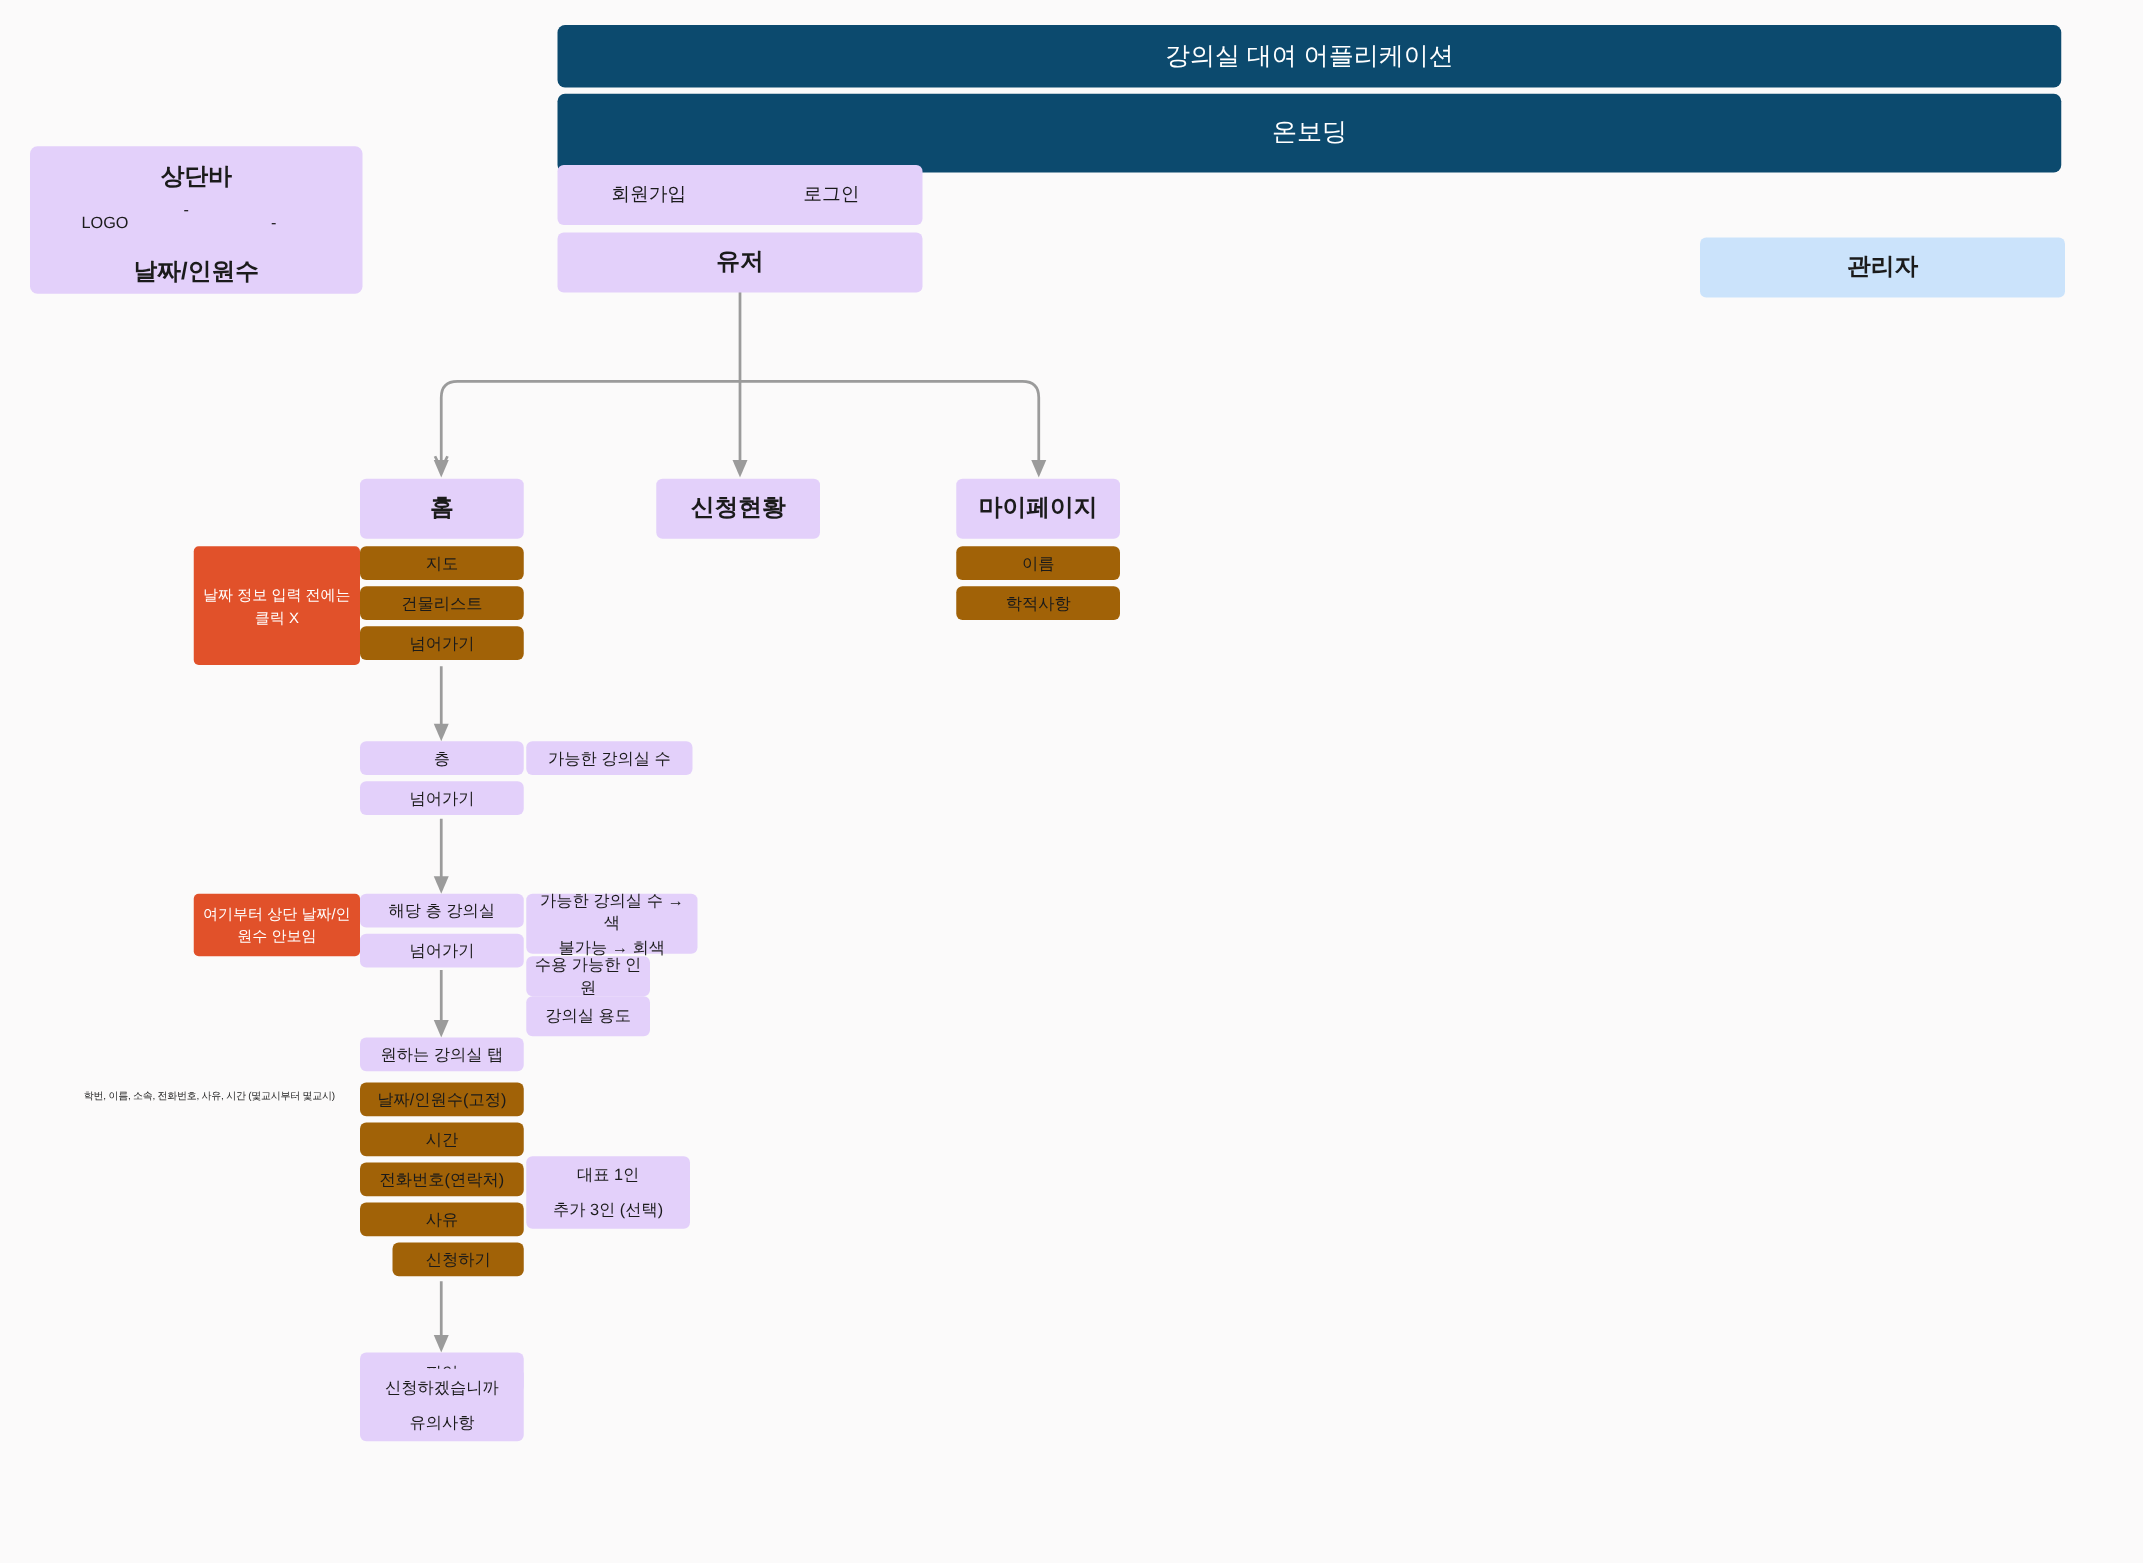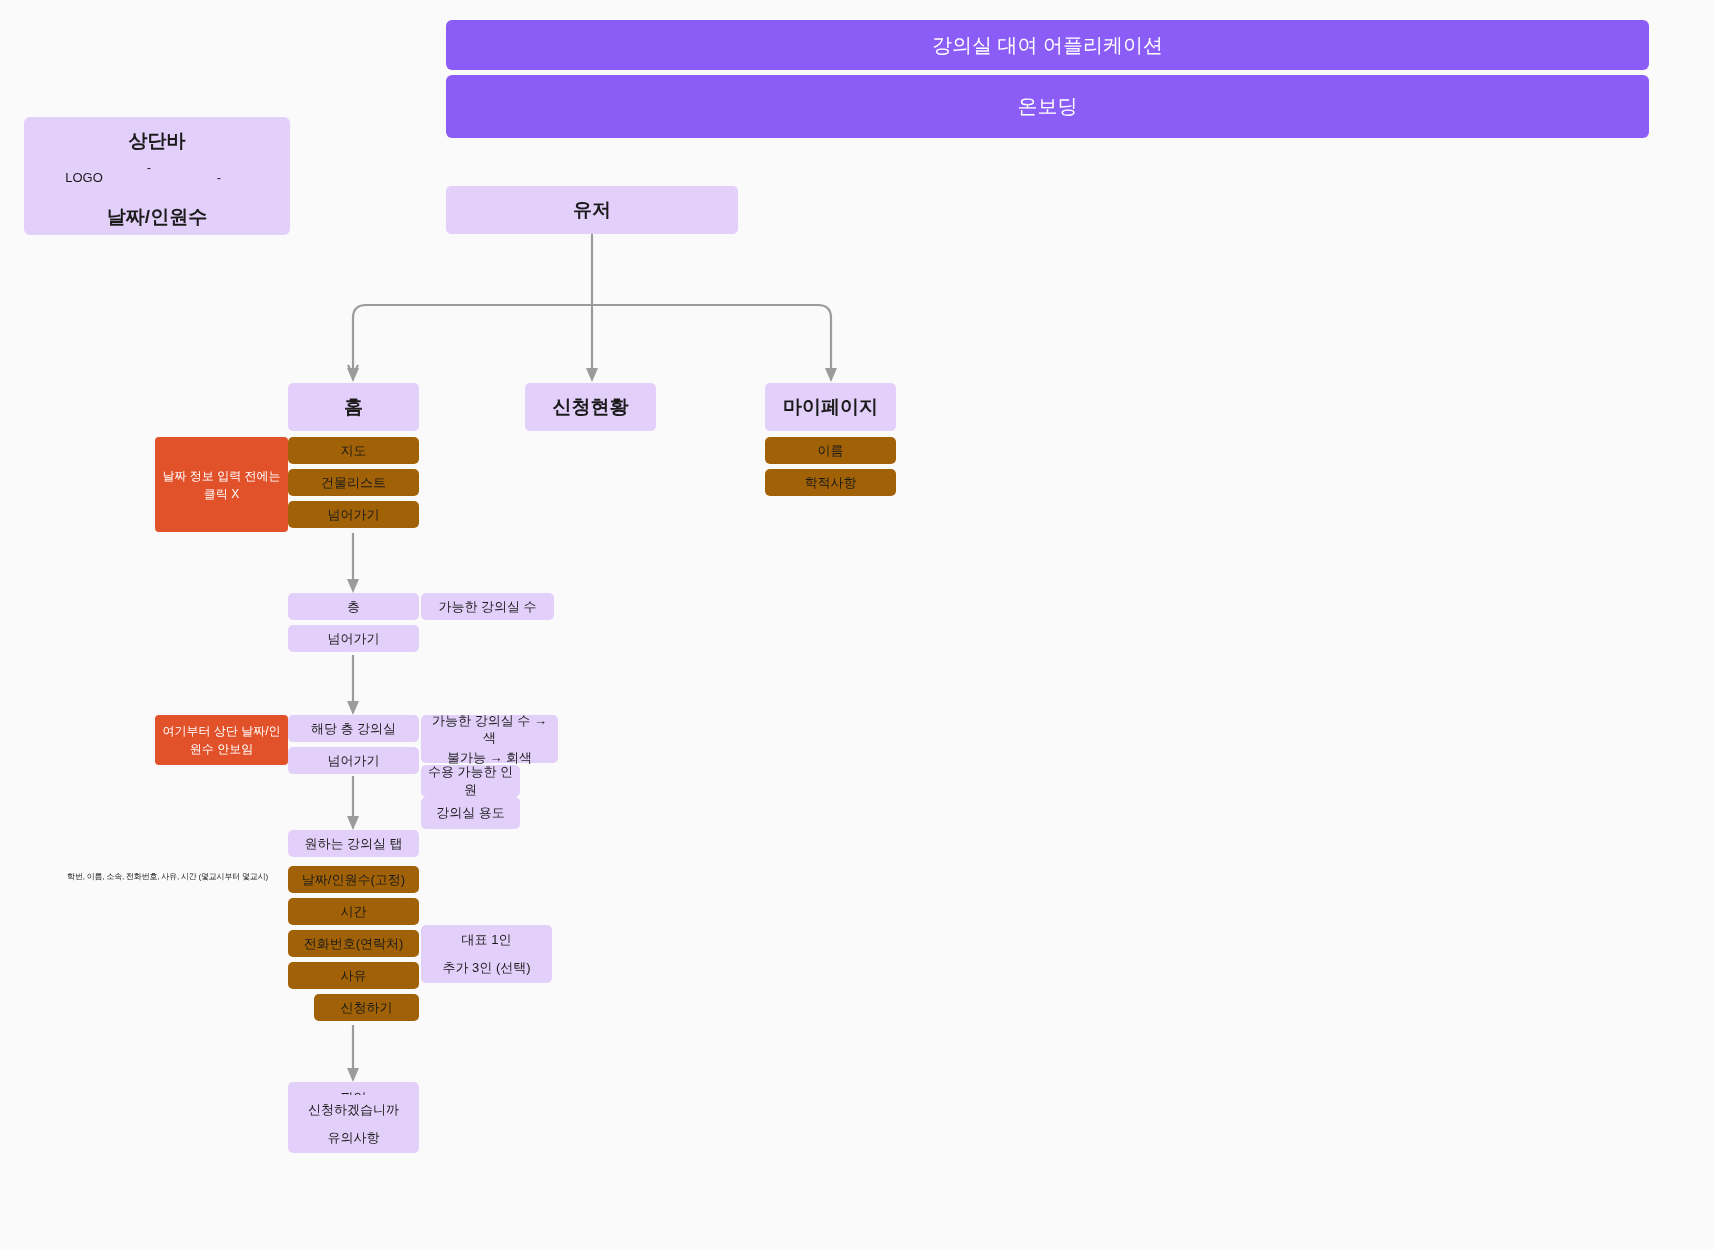--- a/index.html
+++ b/index.html
@@ -28,21 +28,21 @@
     justify-content: center;
     text-align: center;
     border-radius: 5px;
     background: #e3d0fa;
     color: #1b1b1b;
     line-height: 1.35;
     padding: 2px 6px;
     z-index: 3;
   }
   .hdr {
-    background: #8b5cf6;
+    background: #0c4a6e;
     color: #ffffff;
     font-size: 20px;
     font-weight: 400;
     border-radius: 6px;
   }
   .big {
     font-size: 19px;
     font-weight: 700;
   }
   .mid {
@@ -163,25 +163,36 @@
   <div class="sub sm" style="left:140px; top:158px; width:18px; height:18px;">
     <span>-</span>
   </div>
   <div class="sub sm" style="left:210px; top:168px; width:18px; height:18px;">
     <span>-</span>
   </div>
   <div class="sub big" style="left:24px; top:204px; width:266px; height:26px;">
     <span>날짜/인원수</span>
   </div>
 
+  <div class="node" style="left:446px; top:132px; width:292px; height:48px; padding:0;">
+    <div class="sub mid" style="left:0; top:0; width:146px; height:48px; position:relative;">
+      <span>회원가입</span>
+    </div>
+    <div class="sub mid" style="left:0; top:0; width:146px; height:48px; position:relative;">
+      <span>로그인</span>
+    </div>
+  </div>
 
   <div class="node big" style="left:446px; top:186px; width:292px; height:48px;">
     <span>유저</span>
   </div>
 
+  <div class="node big admin" style="left:1360px; top:190px; width:292px; height:48px;">
+    <span>관리자</span>
+  </div>
 
   <div class="node big" style="left:288px; top:383px; width:131px; height:48px;">
     <span>홈</span>
   </div>
   <div class="node big" style="left:525px; top:383px; width:131px; height:48px;">
     <span>신청현황</span>
   </div>
   <div class="node big" style="left:765px; top:383px; width:131px; height:48px;">
     <span>마이페이지</span>
   </div>

